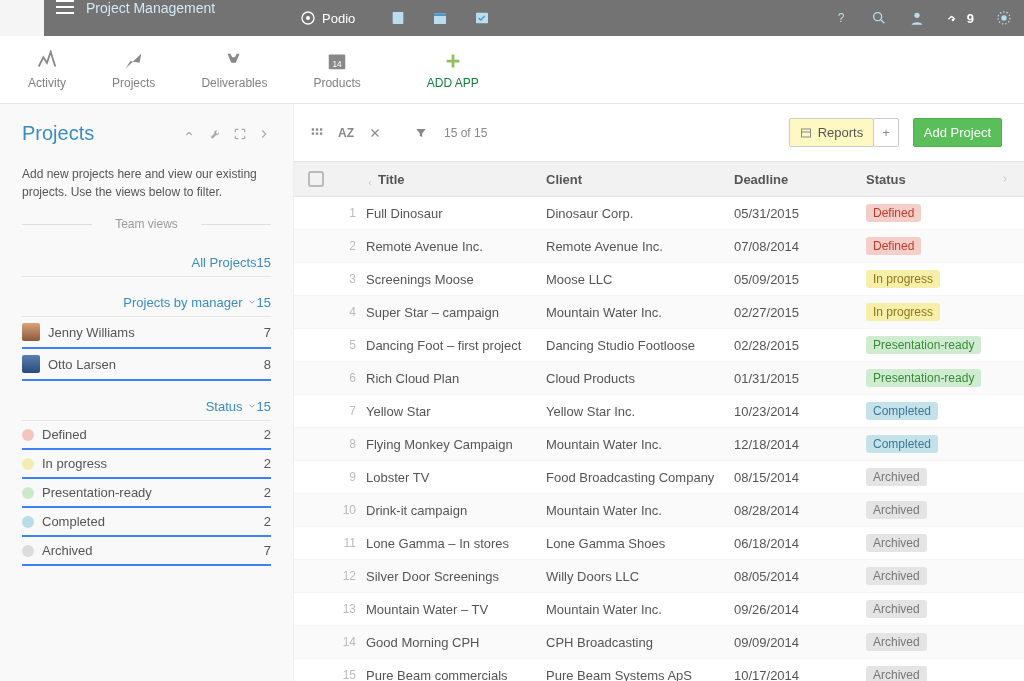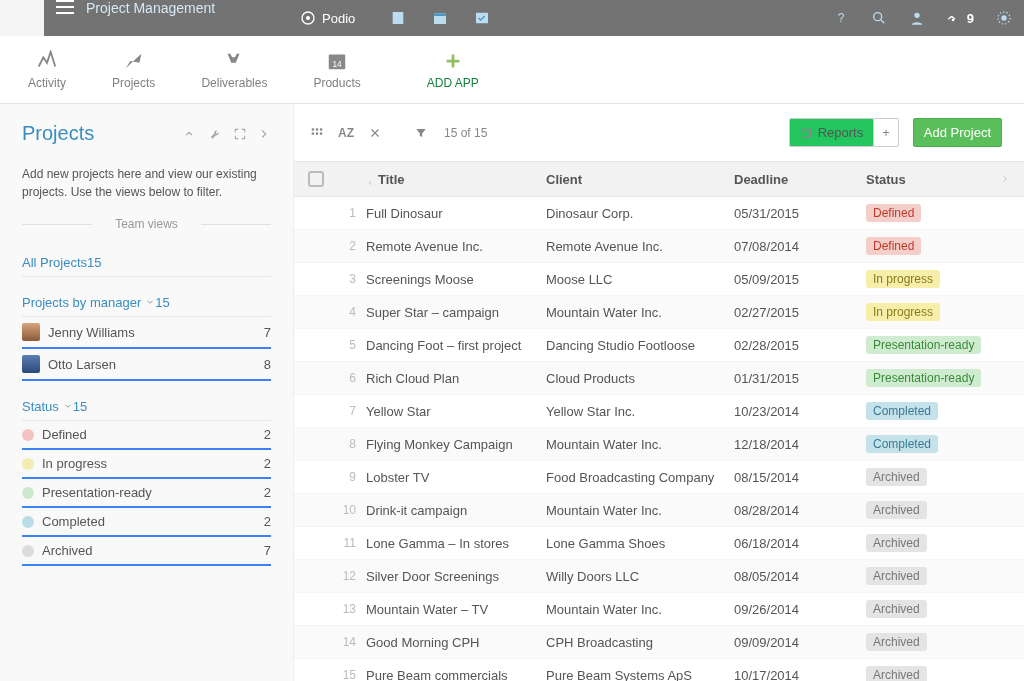--- a/index.html
+++ b/index.html
@@ -23,37 +23,37 @@
 .layout { display: flex; height: calc(681px - 36px - 68px); }
 .sidebar { width: 294px; background: #f9f9f9; border-right: 1px solid #eee; padding: 18px 22px; overflow-y: auto; }
 .sidebar-head { display: flex; align-items: center; justify-content: space-between; }
 .sidebar-head h2 { color: #3a8dc0; font-weight: 400; font-size: 20px; }
 .sidebar-head .tools { display: flex; gap: 10px; }
 .sidebar-head .tools svg { width: 14px; height: 14px; fill: #aaa; cursor: pointer; }
 .sidebar-desc { color: #555; font-size: 12px; line-height: 1.5; margin: 20px 0 16px; }
 .team-div { text-align: center; color: #999; font-size: 12px; position: relative; margin: 10px 0 18px; }
 .team-div::before, .team-div::after { content: ""; position: absolute; top: 50%; width: 70px; height: 1px; background: #e0e0e0; }
 .team-div::before { left: 0; } .team-div::after { right: 0; }
-.section-h { display: flex; justify-content: flex-start; align-items: center; padding: 6px 0; border-bottom: 1px solid #e5e5e5; margin-top: 12px; }
+.section-h { display: flex; justify-content: flex-end; align-items: center; padding: 6px 0; border-bottom: 1px solid #e5e5e5; margin-top: 12px; }
 .section-h .label { color: #3a8dc0; font-size: 13px; }
 .section-h .count { color: #3a8dc0; font-size: 13px; }
 .section-h .caret { width: 10px; height: 10px; fill: #888; margin-left: 4px; }
 .row { display: flex; justify-content: space-between; align-items: center; padding: 6px 0; border-bottom: 2px solid #3b82f6; color: #555; font-size: 13px; cursor: pointer; }
 .row .left { display: flex; align-items: center; gap: 8px; }
 .avatar { width: 18px; height: 18px; border-radius: 2px; background: #ccc; display: inline-block; }
 .avatar.a1 { background: linear-gradient(#d9a37a,#8a5a3a); }
 .avatar.a2 { background: linear-gradient(#5a7fb0,#2a4a7a); }
 .dot { width: 12px; height: 12px; border-radius: 50%; display: inline-block; }
 .main { flex: 1; background: #fff; display: flex; flex-direction: column; }
 .toolbar { display: flex; align-items: center; padding: 14px 22px 14px 16px; gap: 14px; }
 .toolbar .tb-ico { width: 14px; height: 14px; fill: #888; cursor: pointer; }
 .toolbar .tb-text { font-size: 12px; color: #888; font-weight: bold; }
 .toolbar .count-text { font-size: 12px; color: #888; margin-left: 2px; text-align: center; }
 .toolbar .spacer { flex: 1; }
-.btn { display: inline-flex; align-items: center; gap: 6px; border: 1px solid #ccc; background: #22c55e; color: #555; padding: 6px 10px; font-size: 13px; border-radius: 2px; cursor: pointer; }
+.btn { display: inline-flex; align-items: center; gap: 6px; border: 1px solid #ccc; background: #fef9c3; color: #555; padding: 6px 10px; font-size: 13px; border-radius: 2px; cursor: pointer; }
 .btn.green { background: #5abf5a; color: #fff; border-color: #4caf4c; }
 .btn-plus { border: 1px solid #ccc; padding: 6px 8px; border-radius: 2px; color: #888; cursor: pointer; margin-left: -1px; }
 .table { flex: 1; overflow-y: auto; }
 .thead { display: flex; align-items: center; background: #f2f2f2; border-top: 1px solid #e5e5e5; border-bottom: 1px solid #e5e5e5; padding: 0 14px; height: 36px; font-weight: bold; color: #555; font-size: 13px; }
 .col-chk { width: 34px; display: flex; align-items: center; }
 .col-chk .chk { width: 16px; height: 16px; border: 2px solid #bbb; border-radius: 3px; cursor: pointer; }
 .col-num { width: 24px; color: #bbb; text-align: right; padding-right: 10px; }
 .col-title { width: 180px; display: flex; align-items: flex-end; gap: 4px; }
 .col-client { width: 188px; }
 .col-deadline { width: 132px; }

